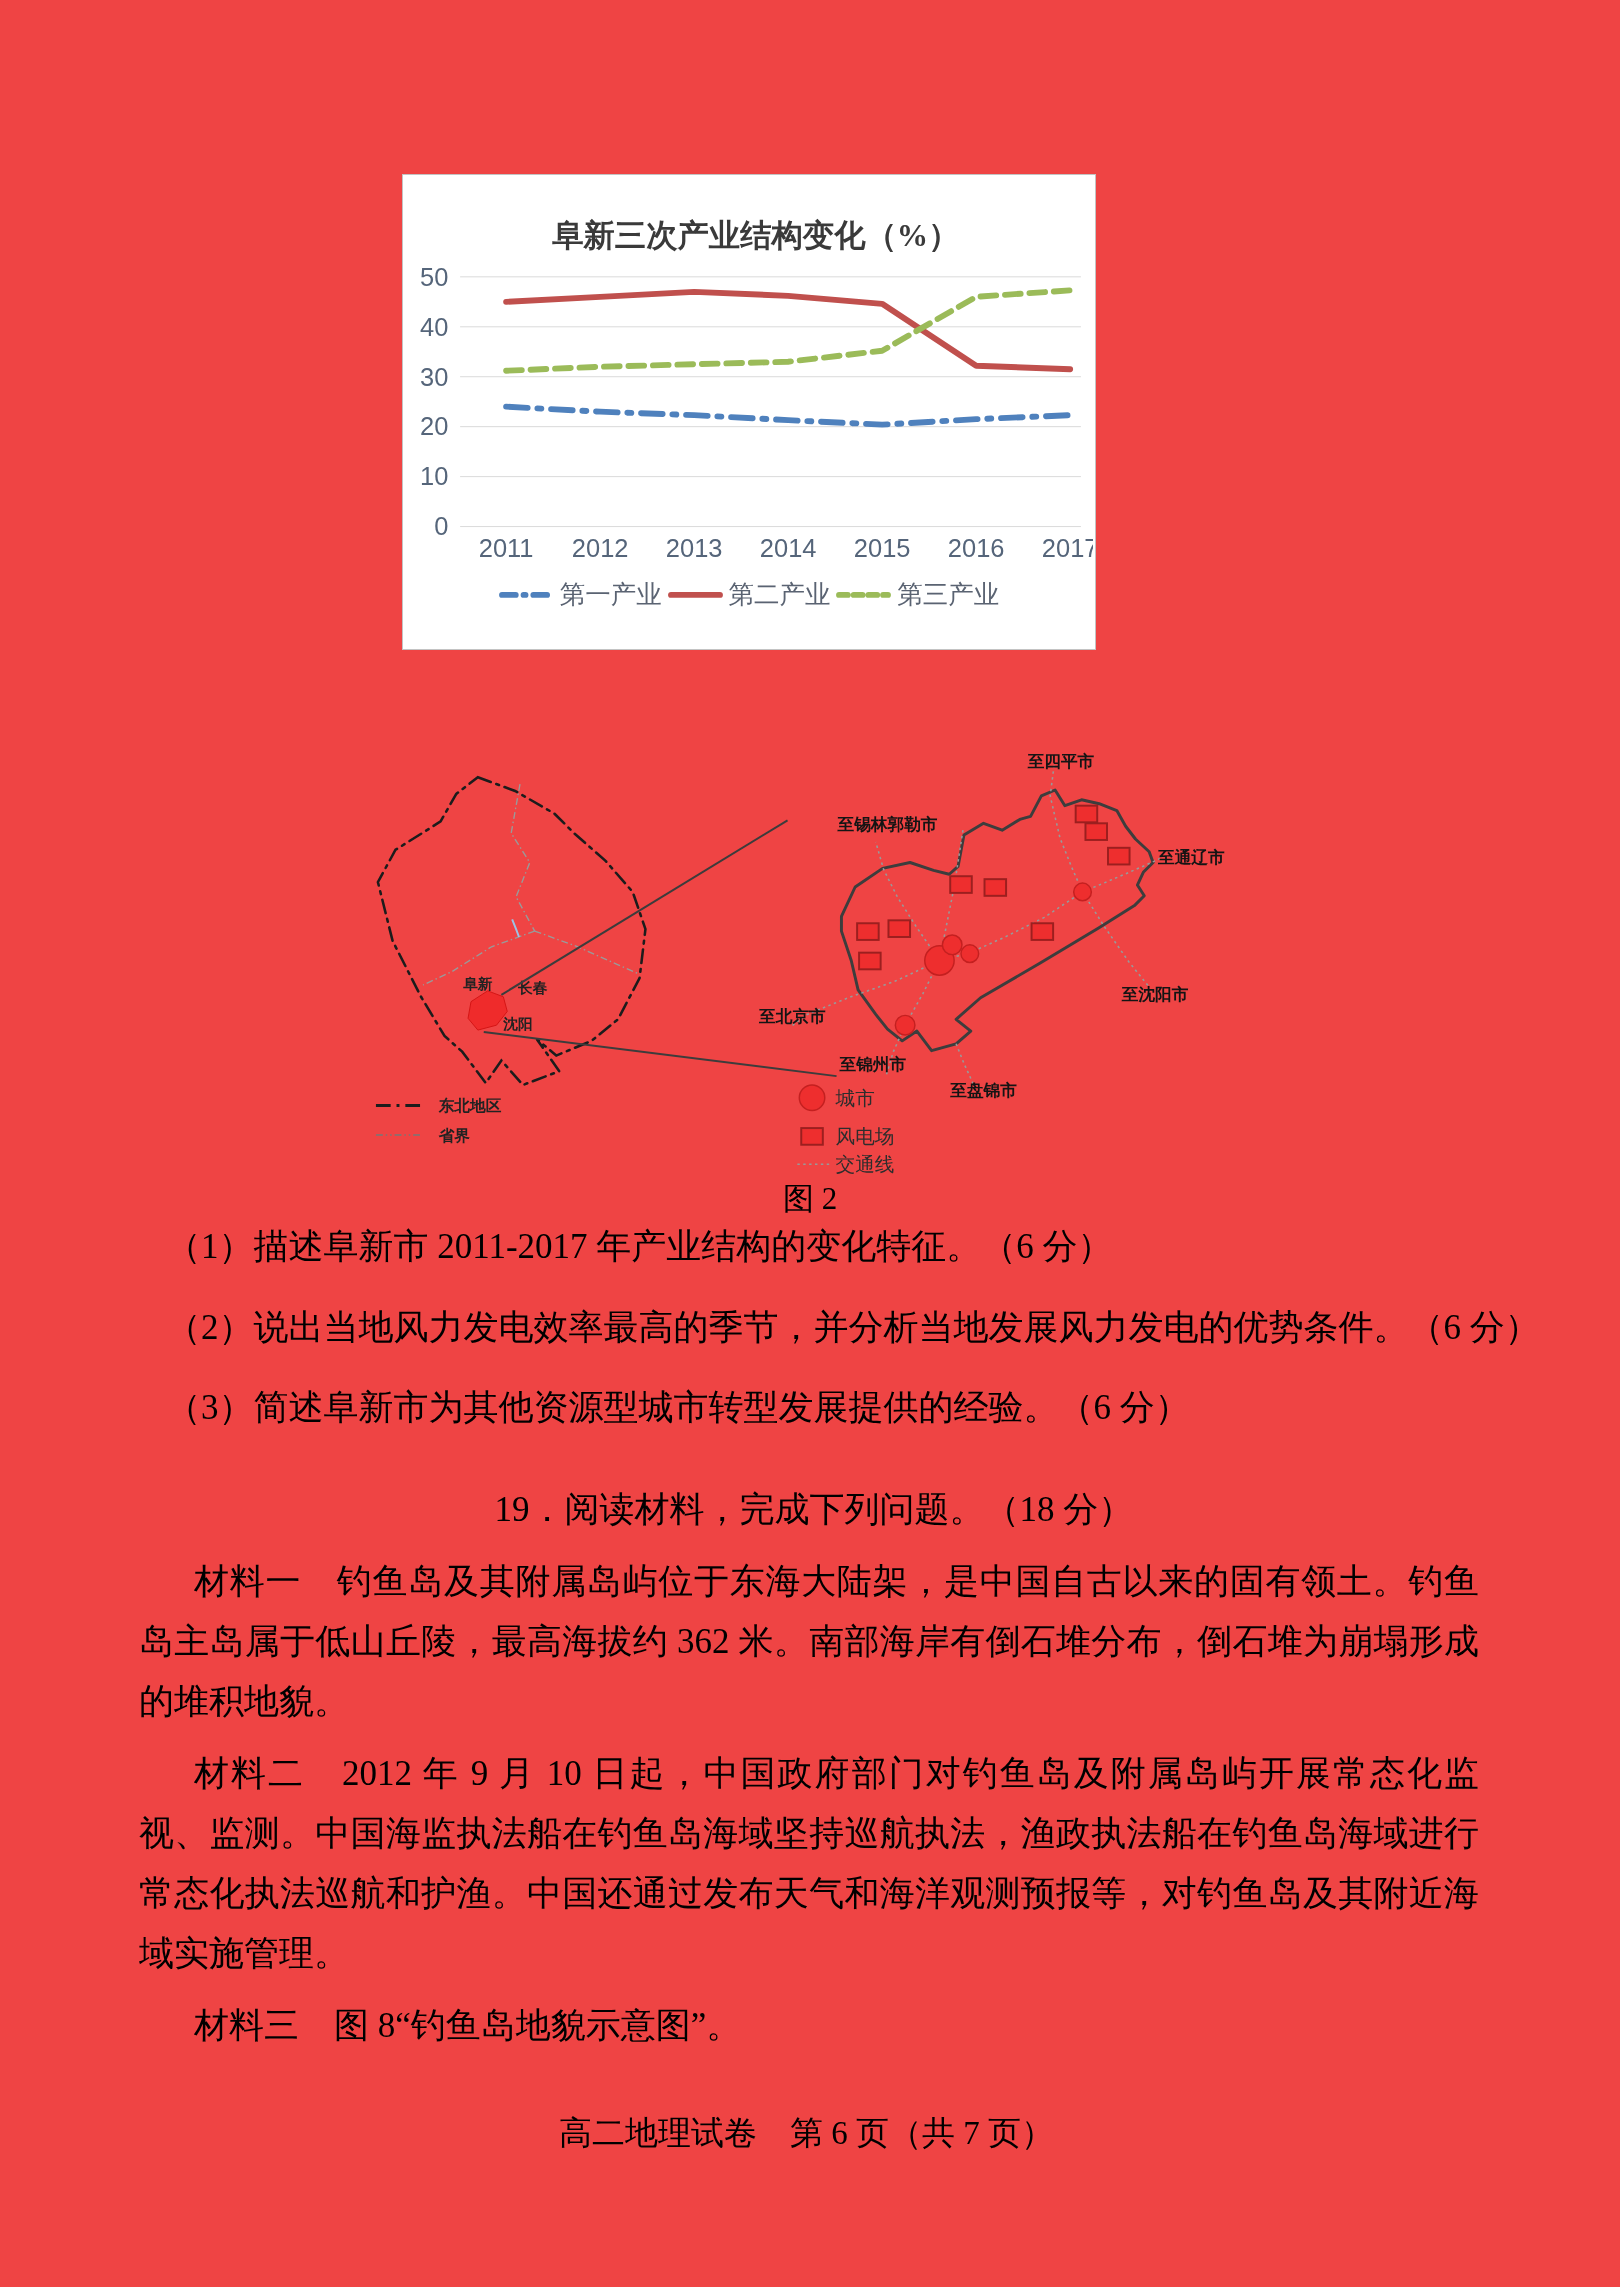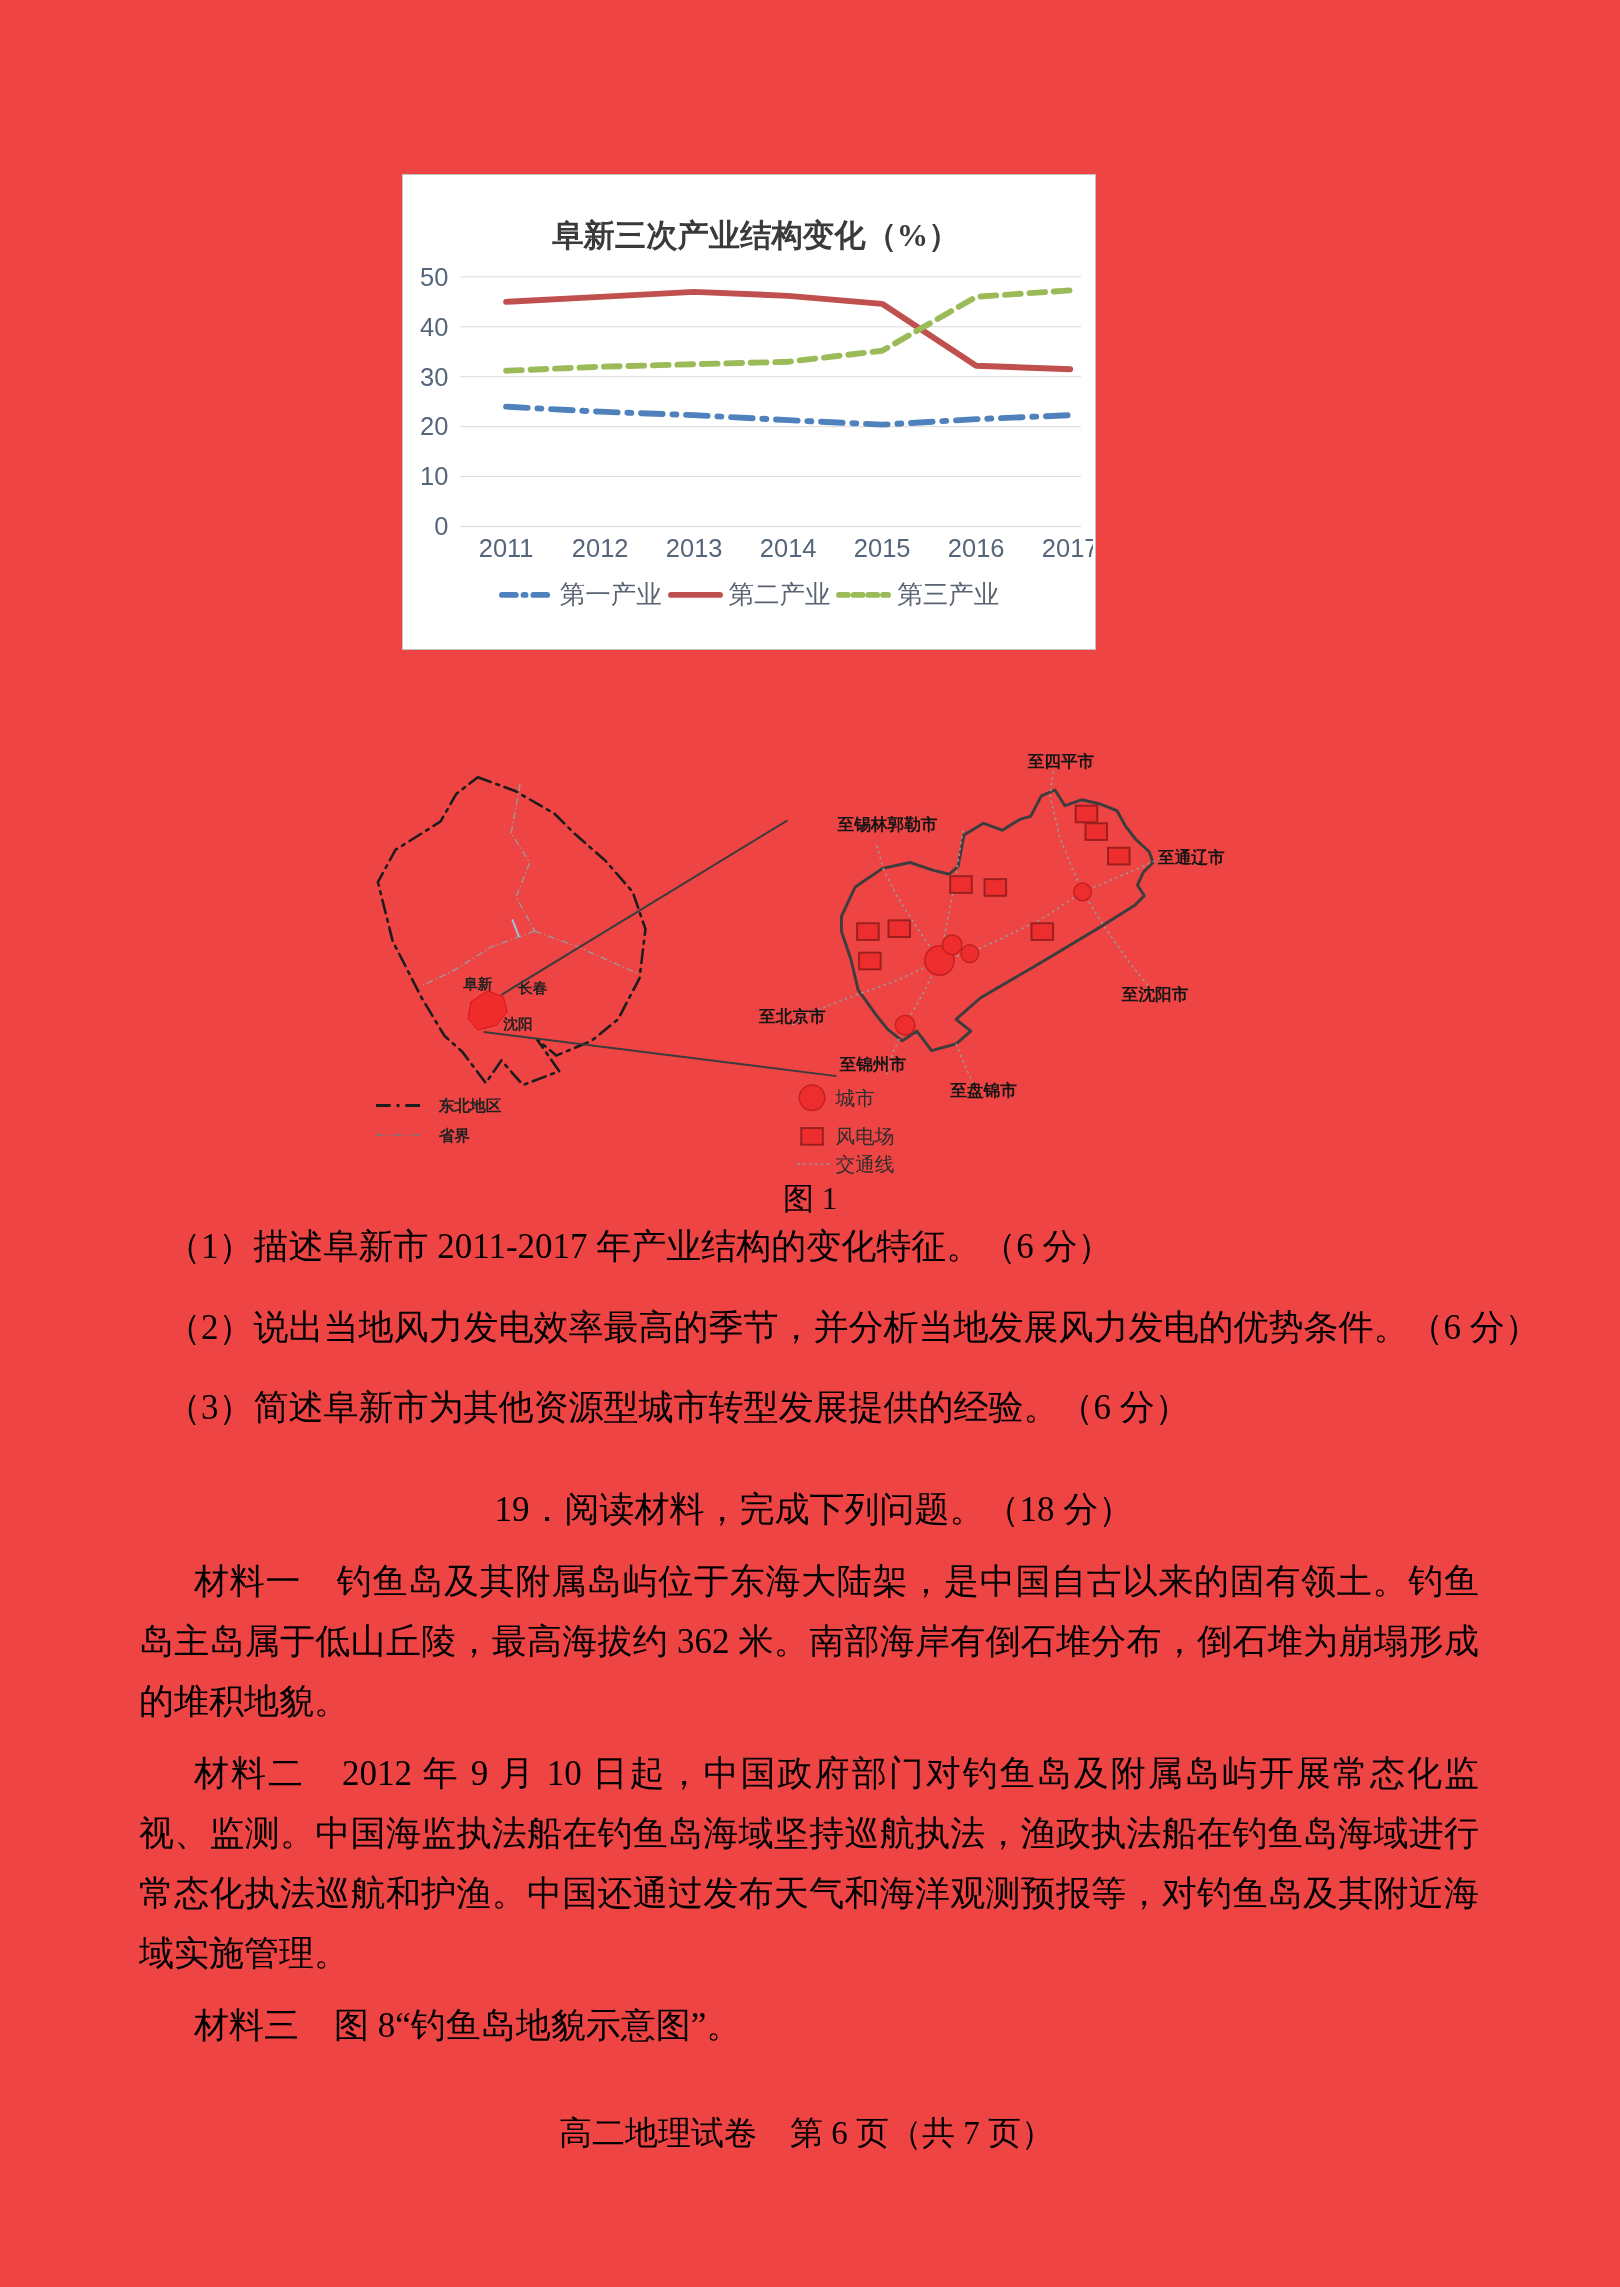--- a/index.html
+++ b/index.html
@@ -173,21 +173,21 @@
       <g>
         <circle class="city" cx="603" cy="365" r="13"></circle>
         <text class="leg-txt" x="627" y="372">城市</text>
         <rect class="wf" x="592" y="396" width="22" height="17"></rect>
         <text class="leg-txt" x="627" y="411">风电场</text>
         <line class="road" x1="588" y1="433" x2="622" y2="433" stroke-width="2.5"></line>
         <text class="leg-txt" x="627" y="440">交通线</text>
       </g>
     </svg>
   </div>
-  <div class="fig-caption" style="top:1178px">图 1</div>
+  <div class="fig-caption" style="top:1178px">图 2</div>
 
   <div id="textblock">
     <p class="q">（1）描述阜新市 2011-2017 年产业结构的变化特征。（6 分）</p>
     <p class="q">（2）说出当地风力发电效率最高的季节，并分析当地发展风力发电的优势条件。（6 分）</p>
     <p class="q q3">（3）简述阜新市为其他资源型城市转型发展提供的经验。（6 分）</p>
     <p class="q q19">19．阅读材料，完成下列问题。（18 分）</p>
     <p class="mat">材料一　钓鱼岛及其附属岛屿位于东海大陆架，是中国自古以来的固有领土。钓鱼岛主岛属于低山丘陵，最高海拔约 362 米。南部海岸有倒石堆分布，倒石堆为崩塌形成的堆积地貌。</p>
     <p class="mat">材料二　2012 年 9 月 10 日起，中国政府部门对钓鱼岛及附属岛屿开展常态化监视、监测。中国海监执法船在钓鱼岛海域坚持巡航执法，渔政执法船在钓鱼岛海域进行常态化执法巡航和护渔。中国还通过发布天气和海洋观测预报等，对钓鱼岛及其附近海域实施管理。</p>
     <p class="mat">材料三　图 8“钓鱼岛地貌示意图”。</p>
   </div>

